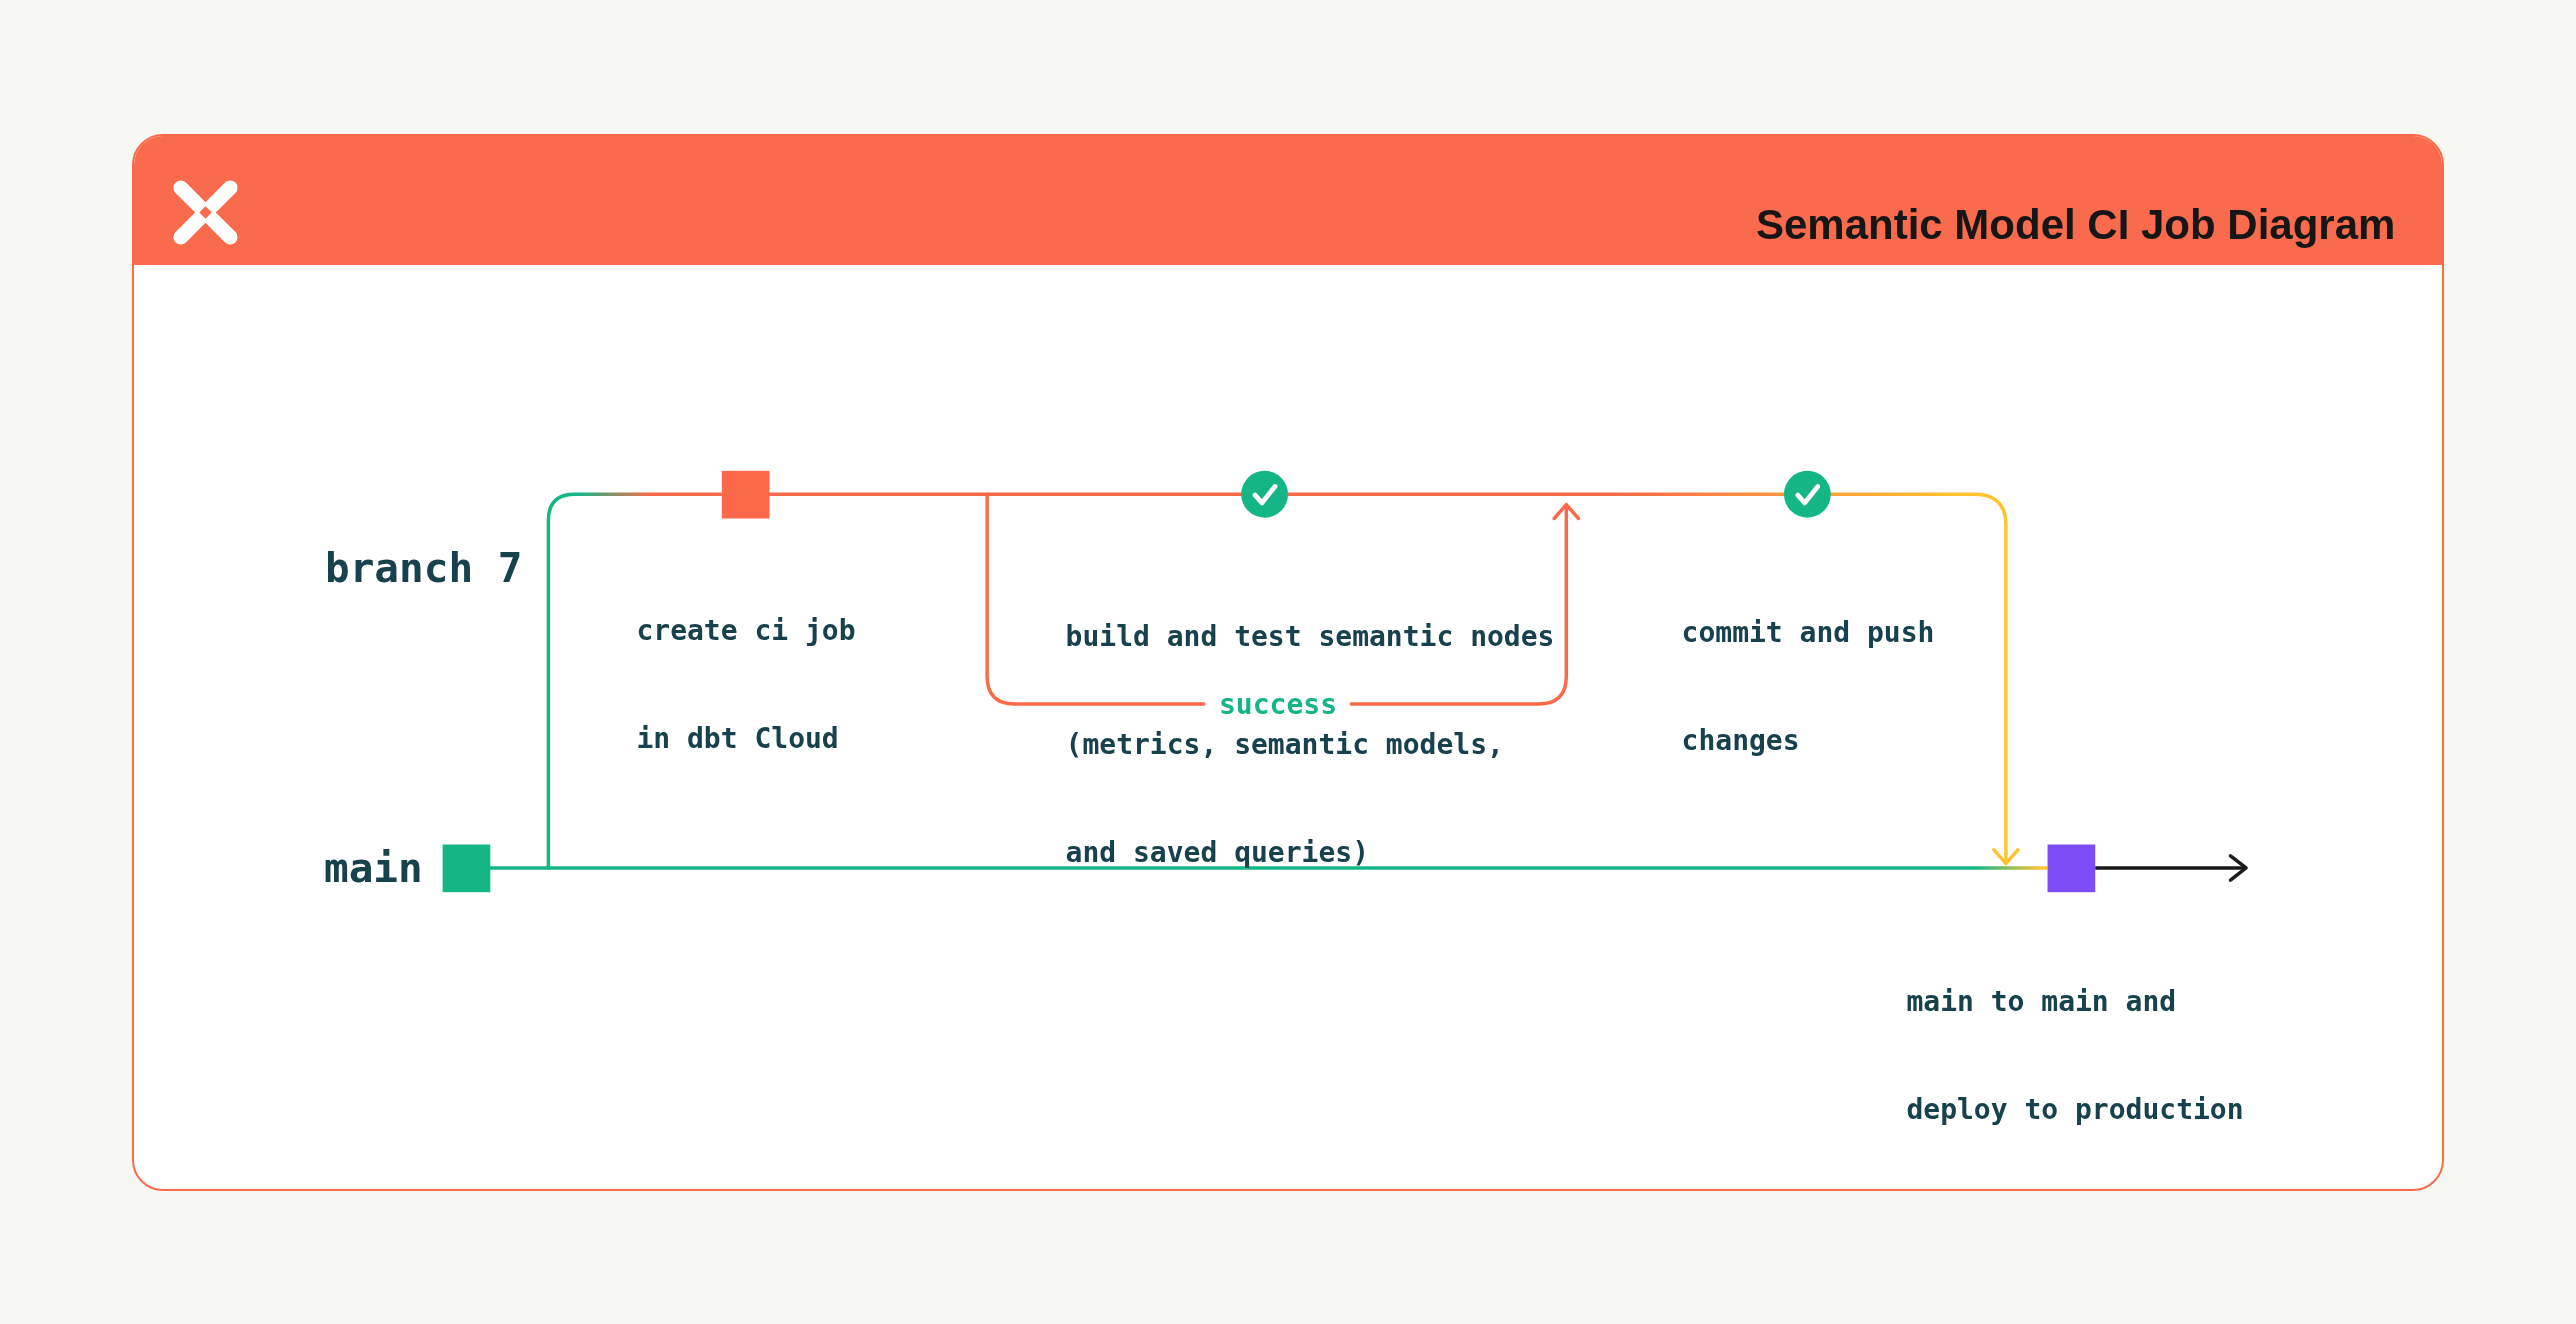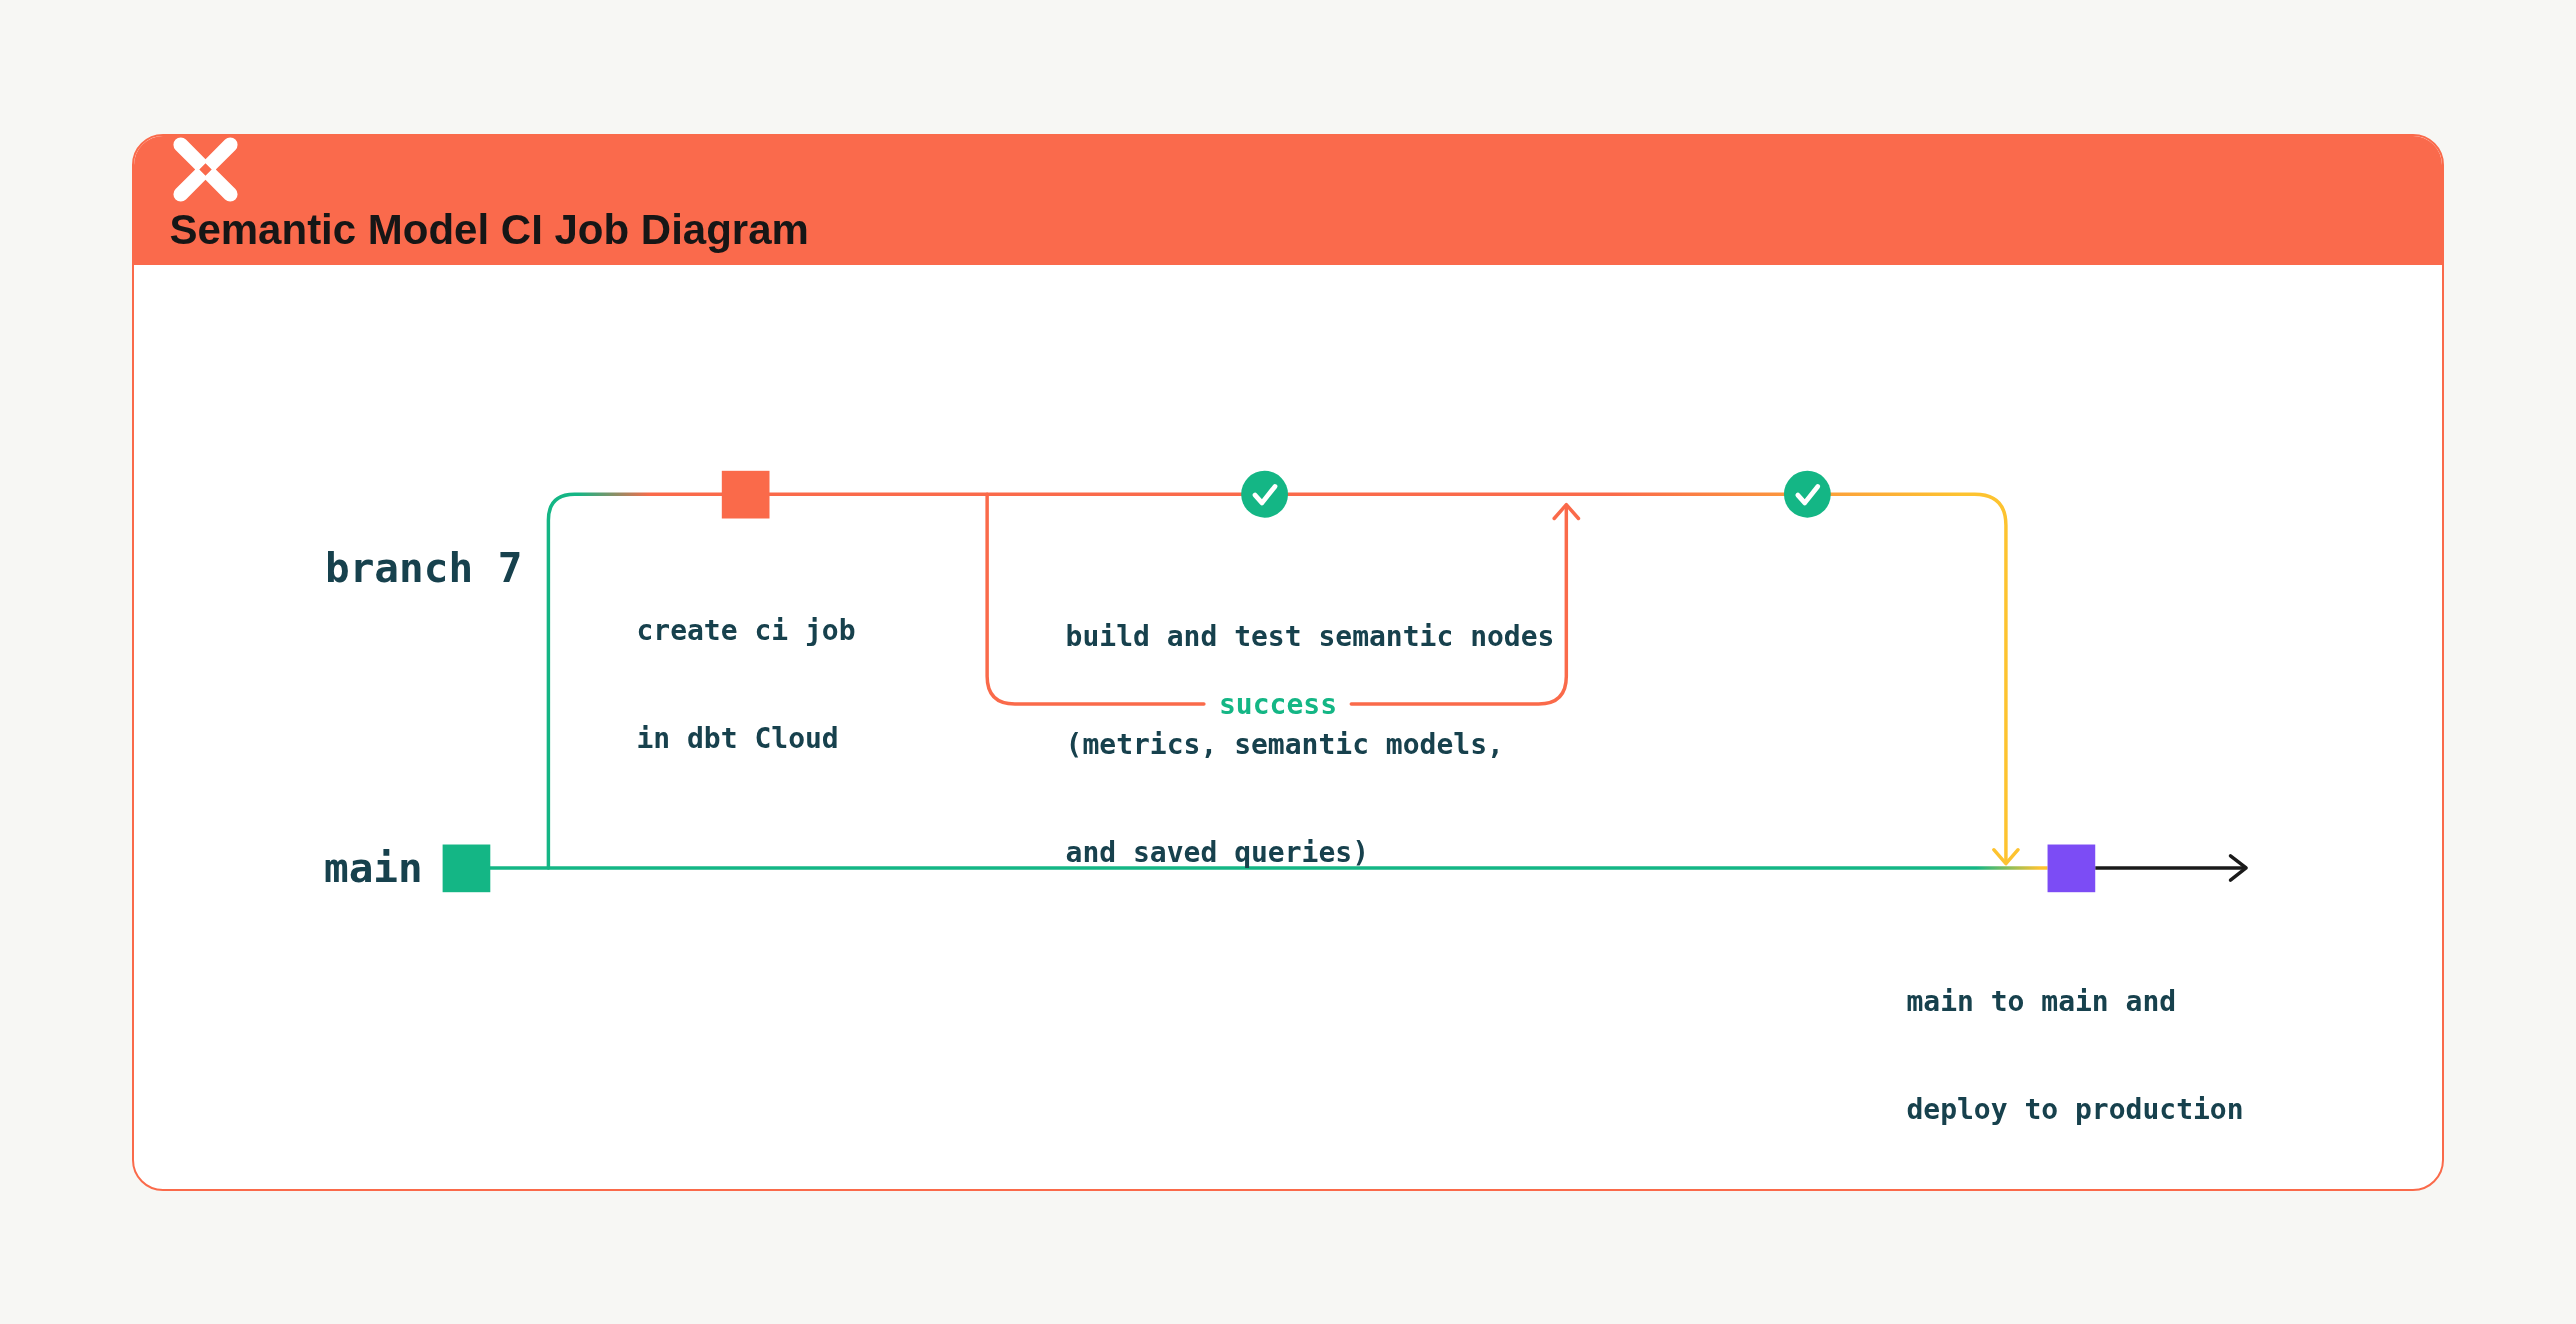--- a/index.html
+++ b/index.html
@@ -17,24 +17,23 @@
     border:2.6px solid var(--orange,#fa6a4a);
     border-radius:31px;
     box-sizing:border-box;
     overflow:hidden;
   }
   .card-header{
     position:absolute;left:-2.6px;top:-2.6px;
     width:2318px;height:132px;
     background:var(--header_bg,#fa6a4c);
     border-radius:31px 31px 0 0;
-    display:flex;align-items:flex-start;justify-content:space-between;
+    display:flex;align-items:flex-end;justify-content:space-between;
     box-sizing:border-box;
     padding:0 54px 16px 38px;
-    flex-direction:column;
   }
   .logo{width:73px;height:73px;flex:0 0 auto;}
   .card-title{
     font-family:"Liberation Sans", sans-serif;
     font-weight:bold;font-size:42px;
     color:var(--title_ink,#161616);
     white-space:nowrap;
   }
   .overlay{position:absolute;left:0;top:0;pointer-events:none;}
   .lbl{
@@ -129,20 +128,24 @@
     <div>create ci job</div>
     <div>in dbt Cloud</div>
   </div>
 
   <div class="lbl node-text three" style="left:1266px;top:547px;margin-left:44px;">
     <div>build and test semantic nodes</div>
     <div>(metrics, semantic models,</div>
     <div>and saved queries)</div>
   </div>
 
+  <div class="lbl node-text" style="left:1808px;top:543px;">
+    <div>commit and push</div>
+    <div>changes</div>
+  </div>
 
   <div class="lbl node-text" style="left:2075px;top:912px;">
     <div>main to main and</div>
     <div>deploy to production</div>
   </div>
 
   <div class="success-label" style="left:1278px;top:689px;">success</div>
 
 </div>
 

